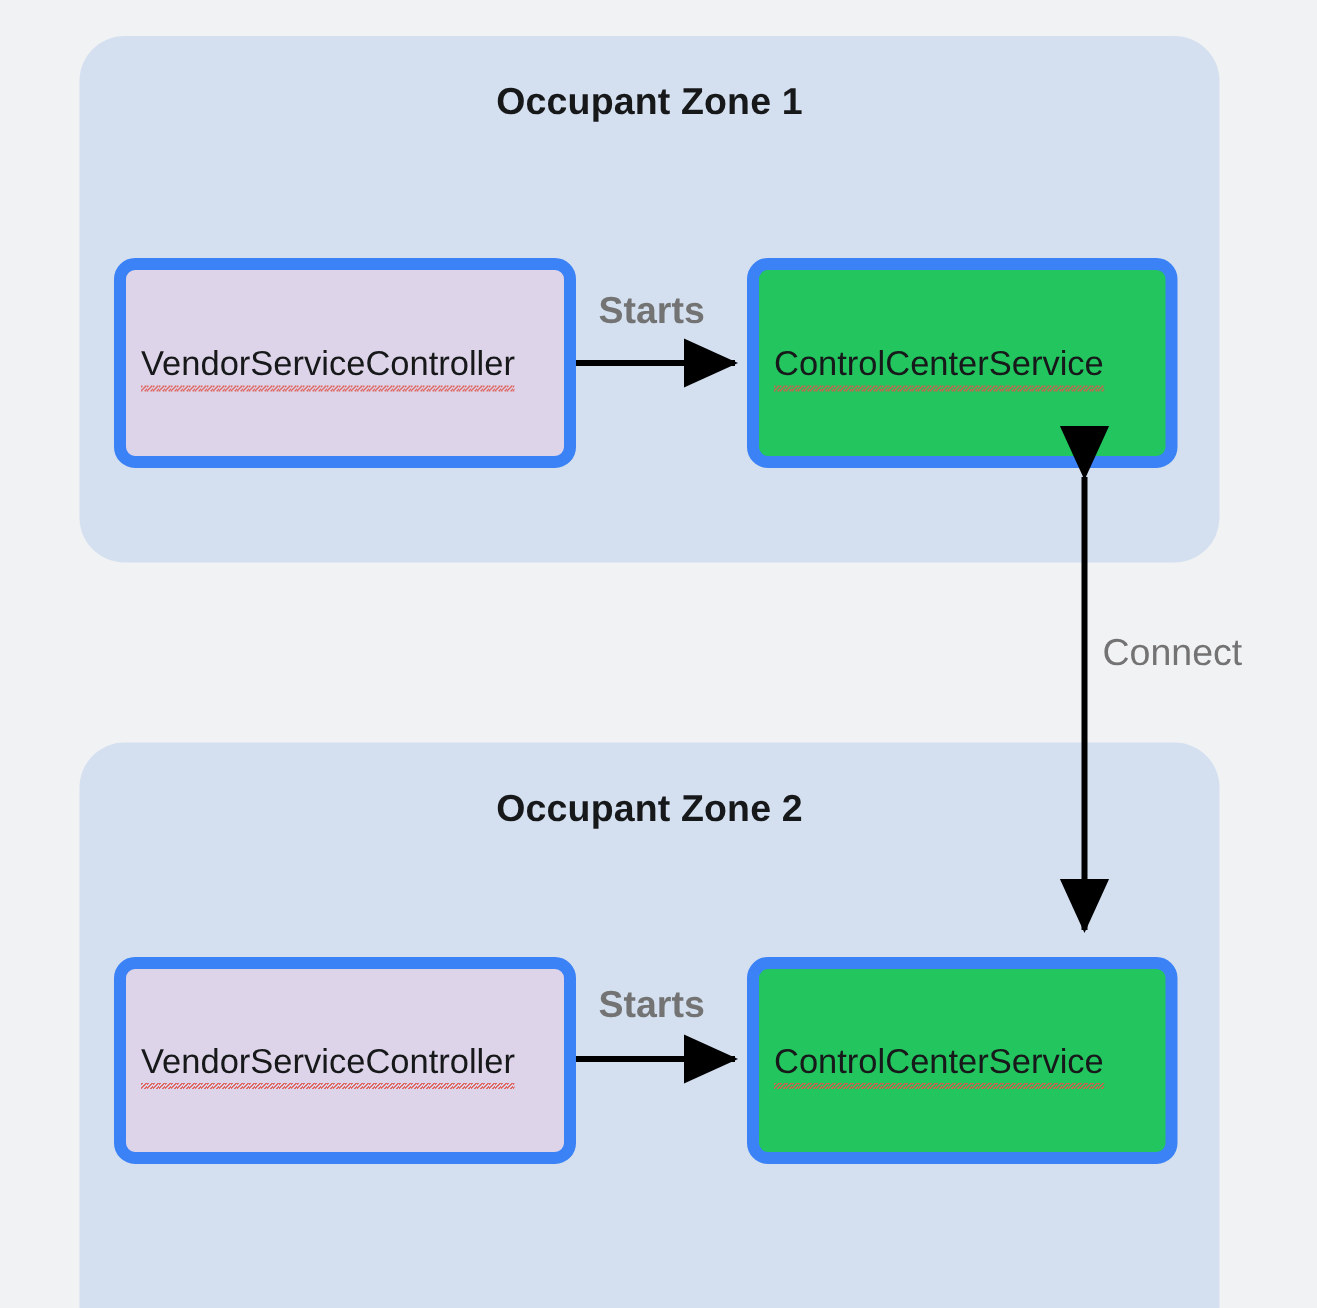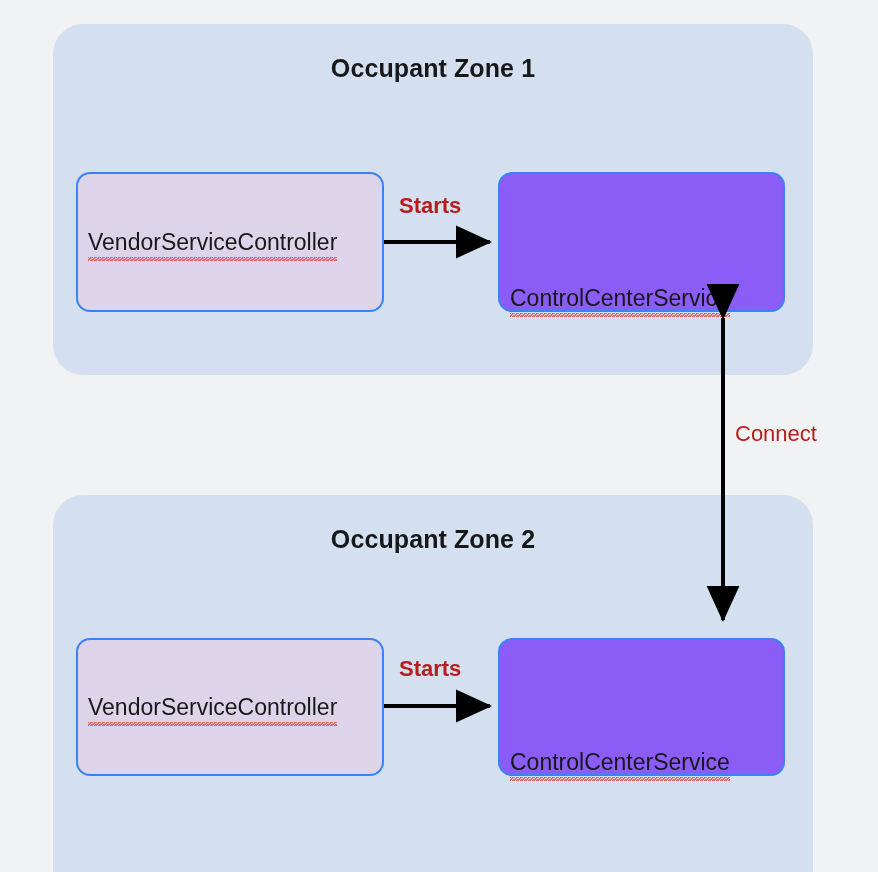--- a/index.html
+++ b/index.html
@@ -48,28 +48,28 @@
     font-size: 25px;
     font-weight: bold;
     color: #17181a;
     letter-spacing: 0.1px;
   }
 
   
   .node {
     position: absolute;
     border-radius: 14px;
-    border: 2px solid #3b82f6;
+    border: 8px solid #3b82f6;
     box-sizing: border-box;
     display: flex;
     align-items: center;
     justify-content: flex-start;
   }
   .node.purple { background: #ddd4e9; }
-  .node.green  { background: #8b5cf6; align-items: flex-end; }
+  .node.green  { background: #22c55e; }
 
   .node-label {
     font-size: 23px;
     color: #17181a;
     white-space: nowrap;
     position: relative;
     padding-left: 10px;
     line-height: 1;
   }
   
@@ -102,22 +102,22 @@
     position: absolute;
     left: 0;
     top: 0;
     width: 878px;
     height: 872px;
     pointer-events: none;
     overflow: visible;
   }
   .edge-label {
     position: absolute;
-    font-size: 22px;
-    color: #b91c1c;
+    font-size: 25px;
+    color: #737373;
     white-space: nowrap;
   }
 
   #label-starts-1 { left: 399px; top: 193px; font-weight: bold; }
   #label-starts-2 { left: 399px; top: 656px; font-weight: bold; }
   #label-connect  { left: 735px; top: 421px; }
 </style>
 </head>
 <body>
 

